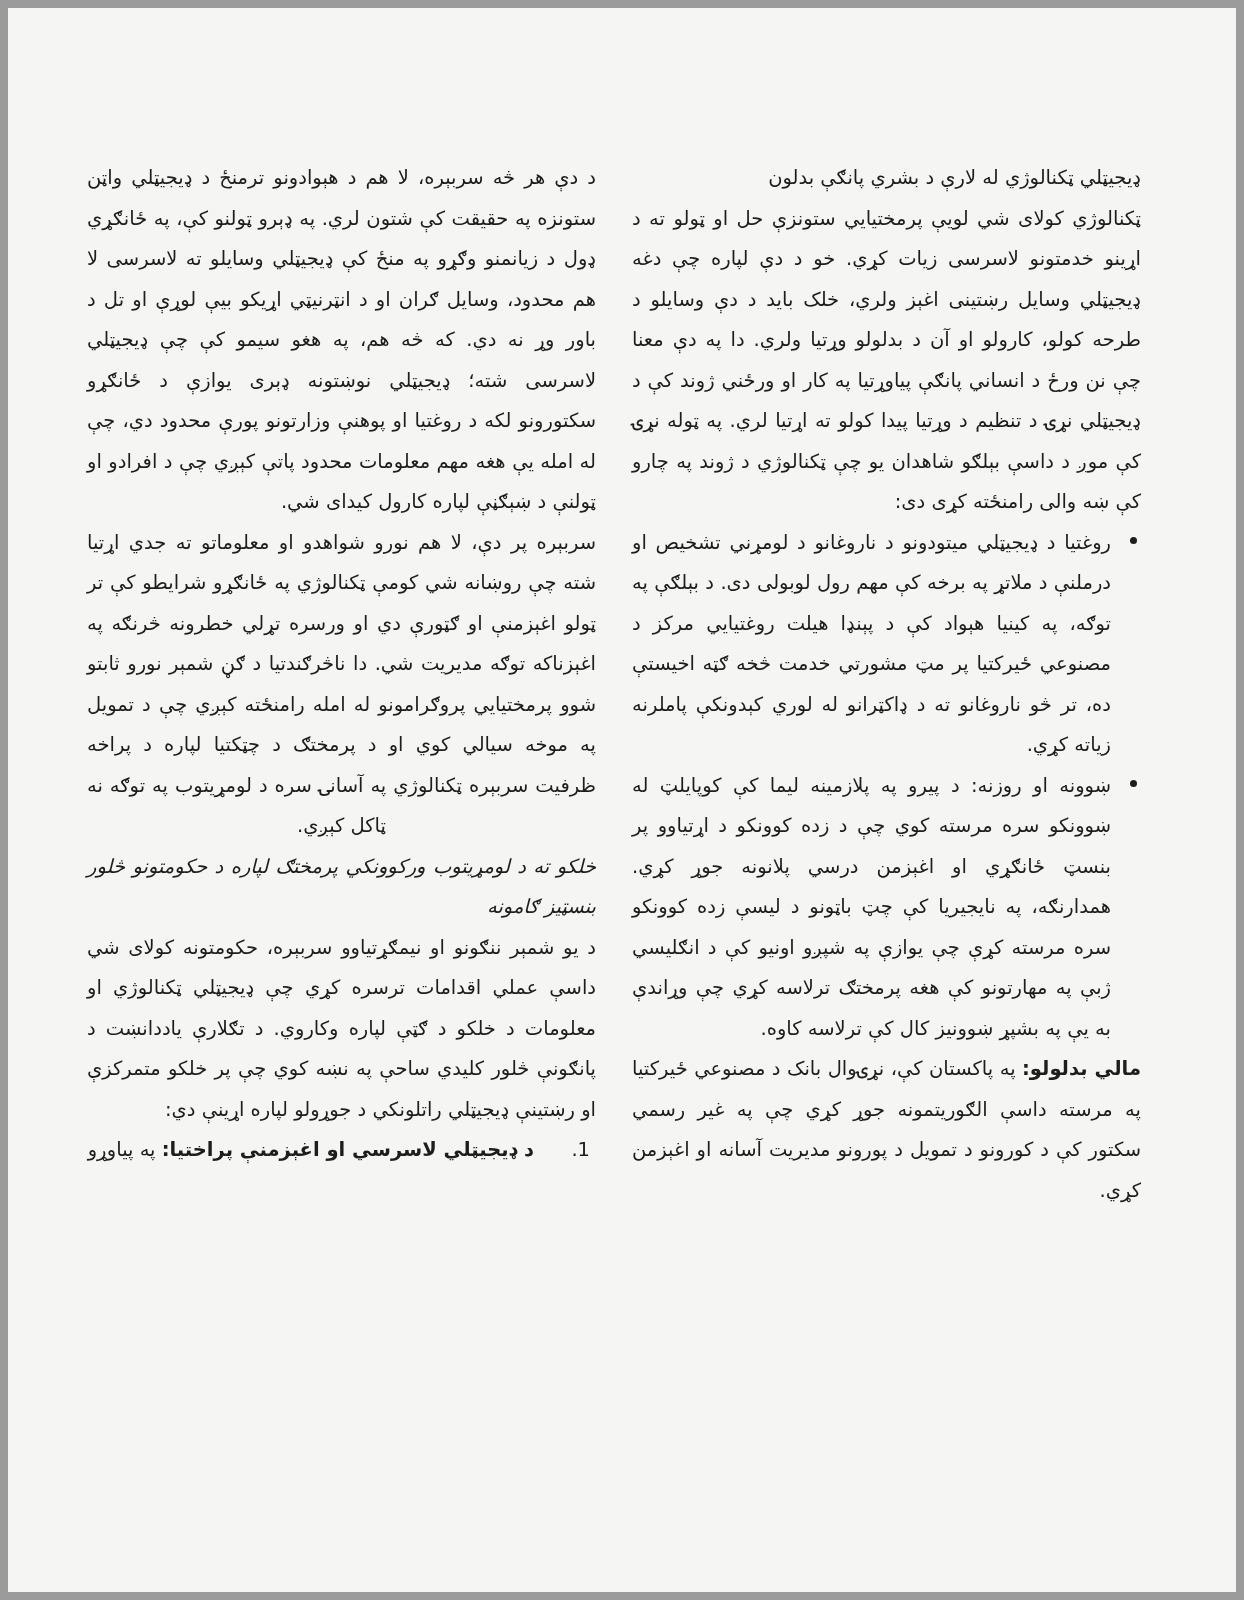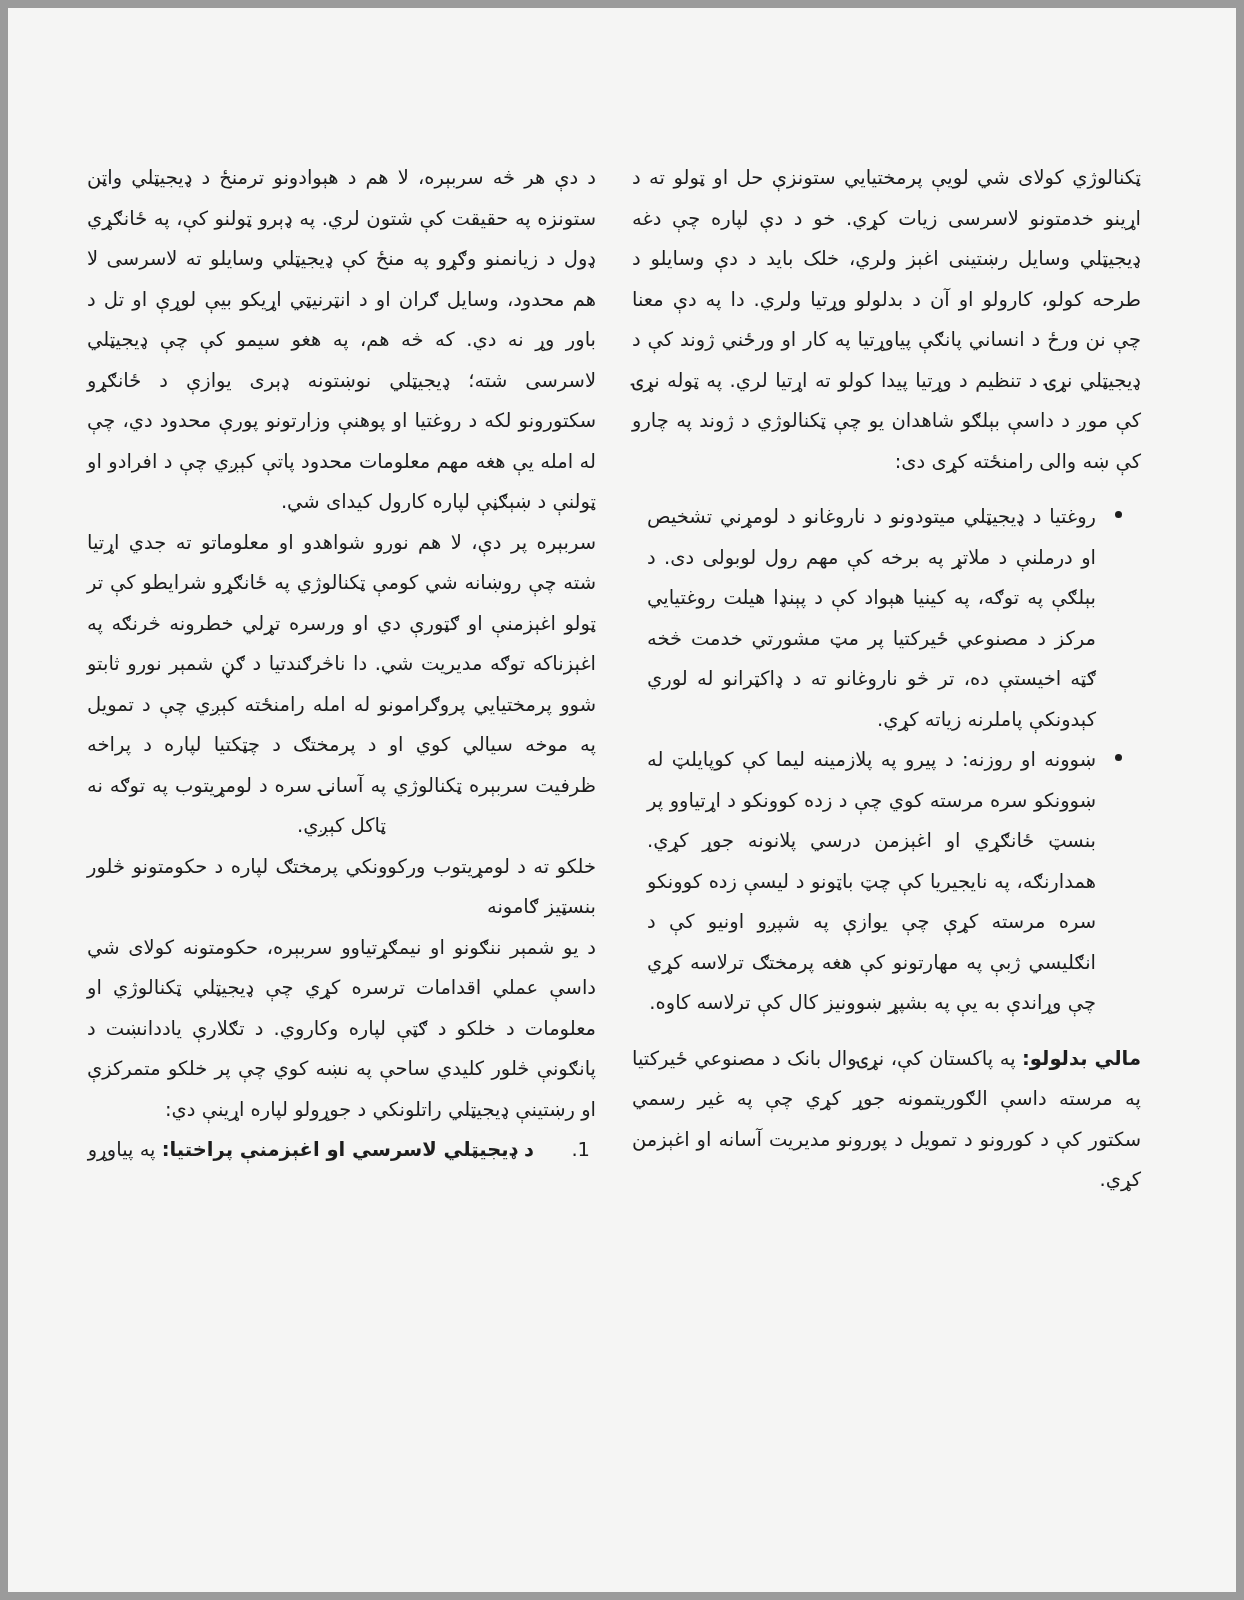--- a/index.html
+++ b/index.html
@@ -63,34 +63,35 @@
   .col p.center-last {
     text-align-last: center;
   }
 
   .heading {
     font-weight: bold;
     font-size: 20.5px;
     line-height: 41px;
     text-align: justify;
     text-align-last: center;
+    font-style: italic;
   }
 
   .title-heading {
     font-weight: bold;
     font-size: 20.5px;
     line-height: 41px;
     text-align: center;
     text-align-last: center;
     margin-bottom: 2px;
   }
 
   ul.bullets {
     list-style: none;
-    margin: 15px;
+    margin: 0;
     padding: 0;
   }
   ul.bullets > li {
     position: relative;
     padding-right: 30px;
     margin: 0;
   }
   ul.bullets > li .bullet-dot {
     position: absolute;
     right: 4px;
@@ -126,20 +127,21 @@
 </style>
 </head>
 <body>
 
 <div class="page">
 
   <div class="columns">
 
     <div class="col">
 
+      <h2 class="title-heading">ډیجیټلي ټکنالوژي له لارې د بشري پانګې بدلون</h2>
 
       <p>ټکنالوژي کولای شي لویې پرمختیایي ستونزې حل او ټولو ته د اړینو خدمتونو لاسرسی زیات کړي. خو د دې لپاره چې دغه ډیجیټلي وسایل رښتینی اغېز ولري، خلک باید د دې وسایلو د طرحه کولو، کارولو او آن د بدلولو وړتیا ولري. دا په دې معنا چې نن ورځ د انساني پانګې پیاوړتیا په کار او ورځني ژوند کې د ډیجیټلي نړۍ د تنظیم د وړتیا پیدا کولو ته اړتیا لري. په ټوله نړۍ کې موږ د داسې بېلګو شاهدان یو چې ټکنالوژي د ژوند په چارو کې ښه والی رامنځته کړی دی:</p>
 
       <ul class="bullets">
         <li>
           <span class="bullet-dot"></span>
           <span>روغتیا د ډیجیټلي میتودونو د ناروغانو د لومړني تشخیص او درملنې د ملاتړ په برخه کې مهم رول لوبولی دی. د بېلګې په توګه، په کینیا هېواد کې د پېنډا هیلت روغتیایي مرکز د مصنوعي ځیرکتیا پر مټ مشورتي خدمت څخه ګټه اخیستې ده، تر څو ناروغانو ته د ډاکټرانو له لوري کېدونکې پاملرنه زیاته کړي.</span>
         </li>
         <li>
           <span class="bullet-dot"></span>

